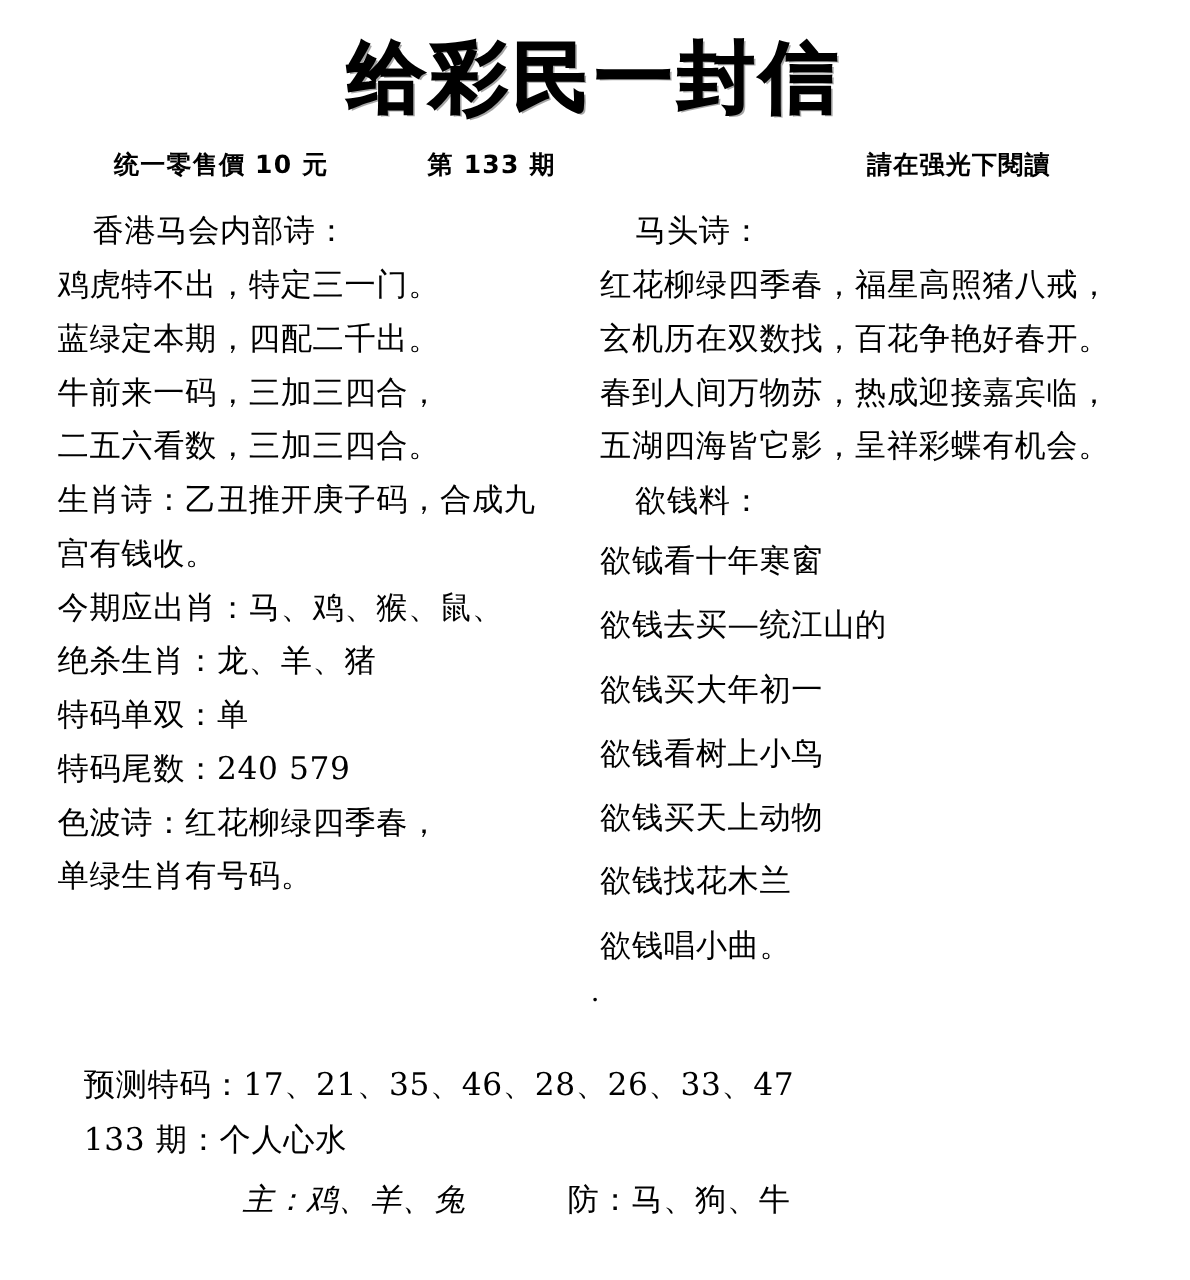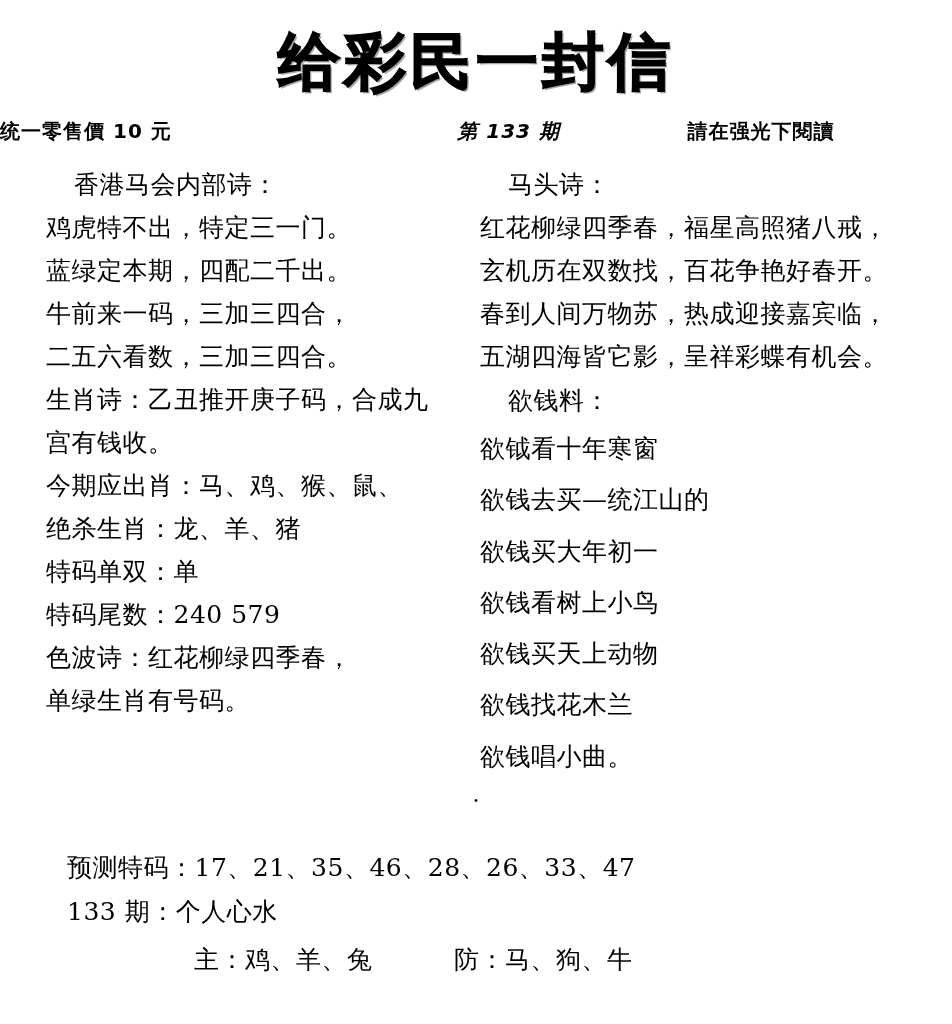--- a/index.html
+++ b/index.html
@@ -39,25 +39,26 @@
     display: flex;
     align-items: baseline;
     font-family: "DejaVu Sans", "Liberation Sans", sans-serif;
     font-weight: bold;
     font-size: 20px;
     padding: 22px 0 0 0;
     letter-spacing: 1px;
   }
   .subheader .sh-left {
     width: 330px;
+    text-align: center;
+    padding-left: 12px;
   }
   .subheader .sh-mid {
     width: 230px;
-    text-align: right;
-    font-style: italic;
+    text-align: left;
   }
   .subheader .sh-right {
     flex: 1;
     text-align: center;
     padding-left: 10px;
   }
 
   
   .columns {
     display: flex;
@@ -106,20 +107,21 @@
   }
   .footer .f-row {
     display: flex;
     padding-top: 10px;
     padding-left: 150px;
     font-size: 25px;
     letter-spacing: 0.5px;
   }
   .footer .f-row .f-main {
     width: 260px;
+    font-style: italic;
   }
   .dotsep {
     text-align: center;
     font-size: 22px;
     line-height: 10px;
     color: #000;
     padding-top: 14px;
   }
 </style>
 </head>

